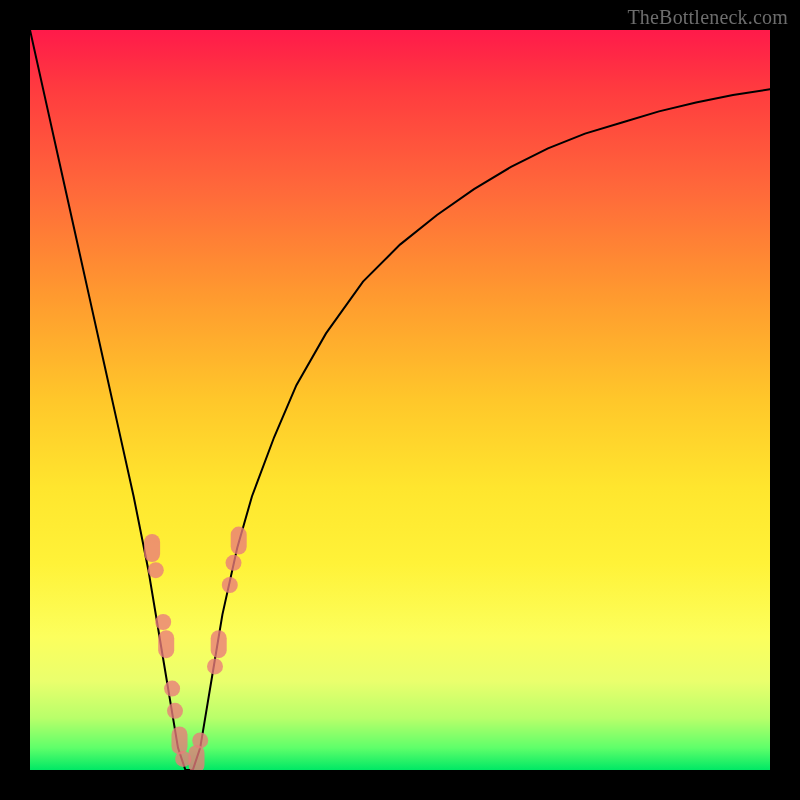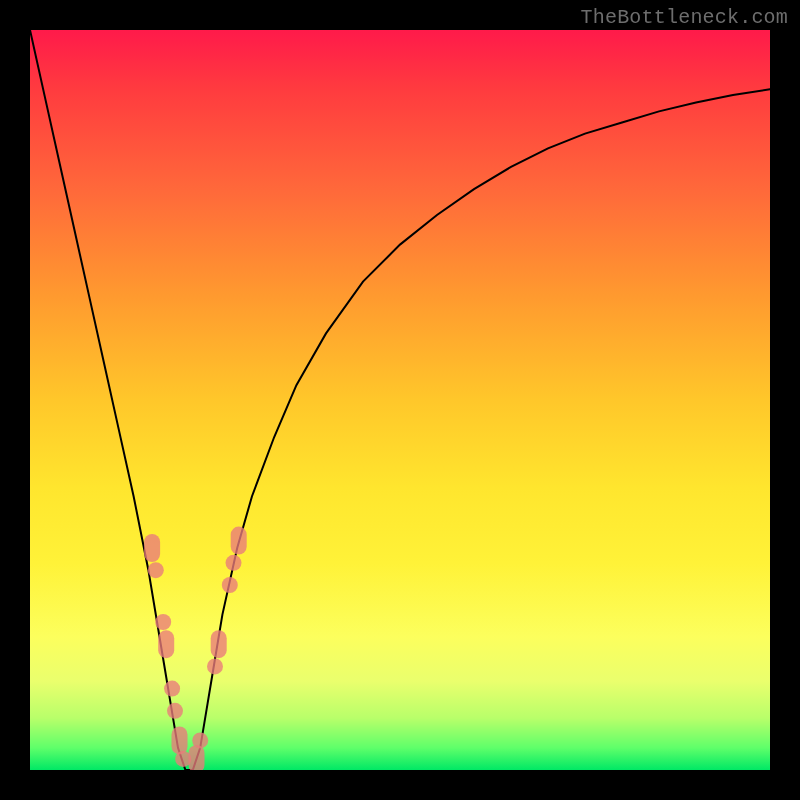--- a/index.html
+++ b/index.html
@@ -40,21 +40,21 @@
       #b8ff6a 93%,
       #5fff6a 97%,
       #00e865 100%
     );
   }
   .watermark {
     position: absolute;
     top: 6px;
     right: 12px;
     color: #6d6d6d;
-    font-family: Liberation Mono, monospace;
+    font-family: Liberation Serif, serif;
     font-size: 20px;
     letter-spacing: 0.2px;
     user-select: none;
   }
   svg.curve {
     position: absolute;
     inset: 0;
   }
   .dot {
     fill: #e97b7b;

